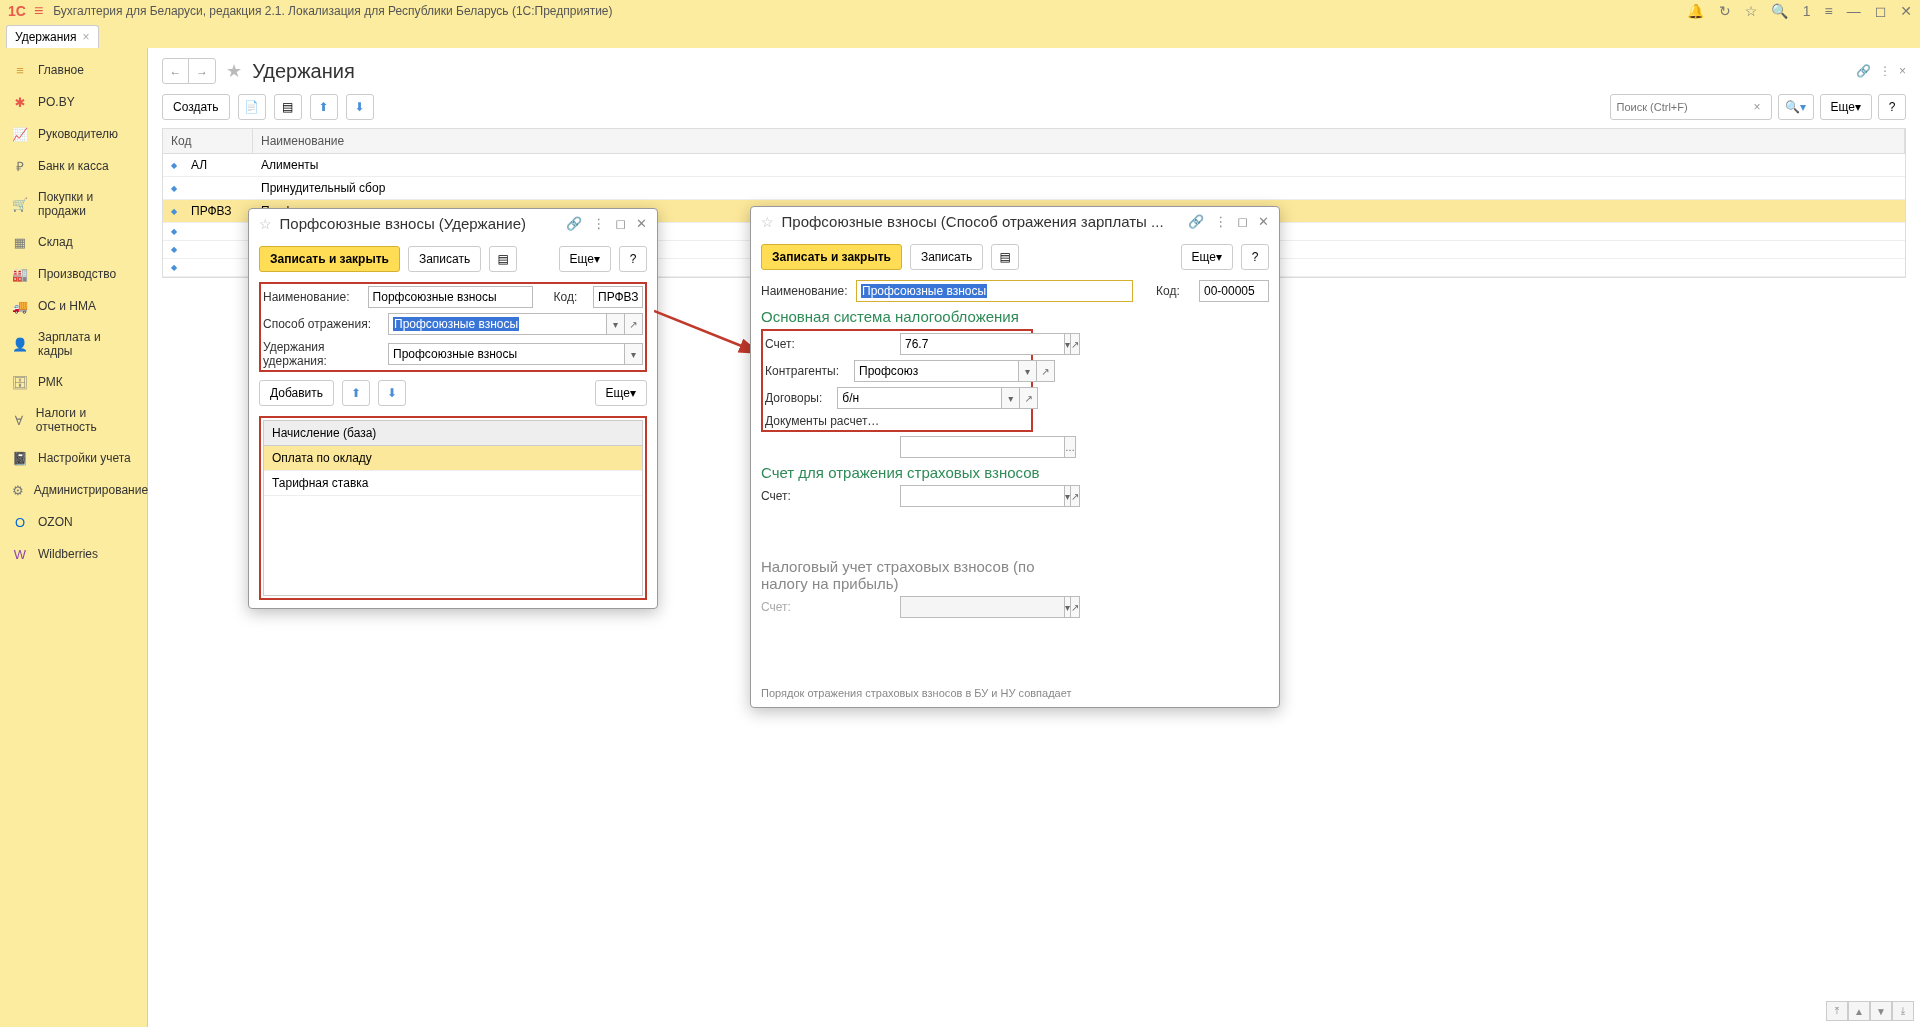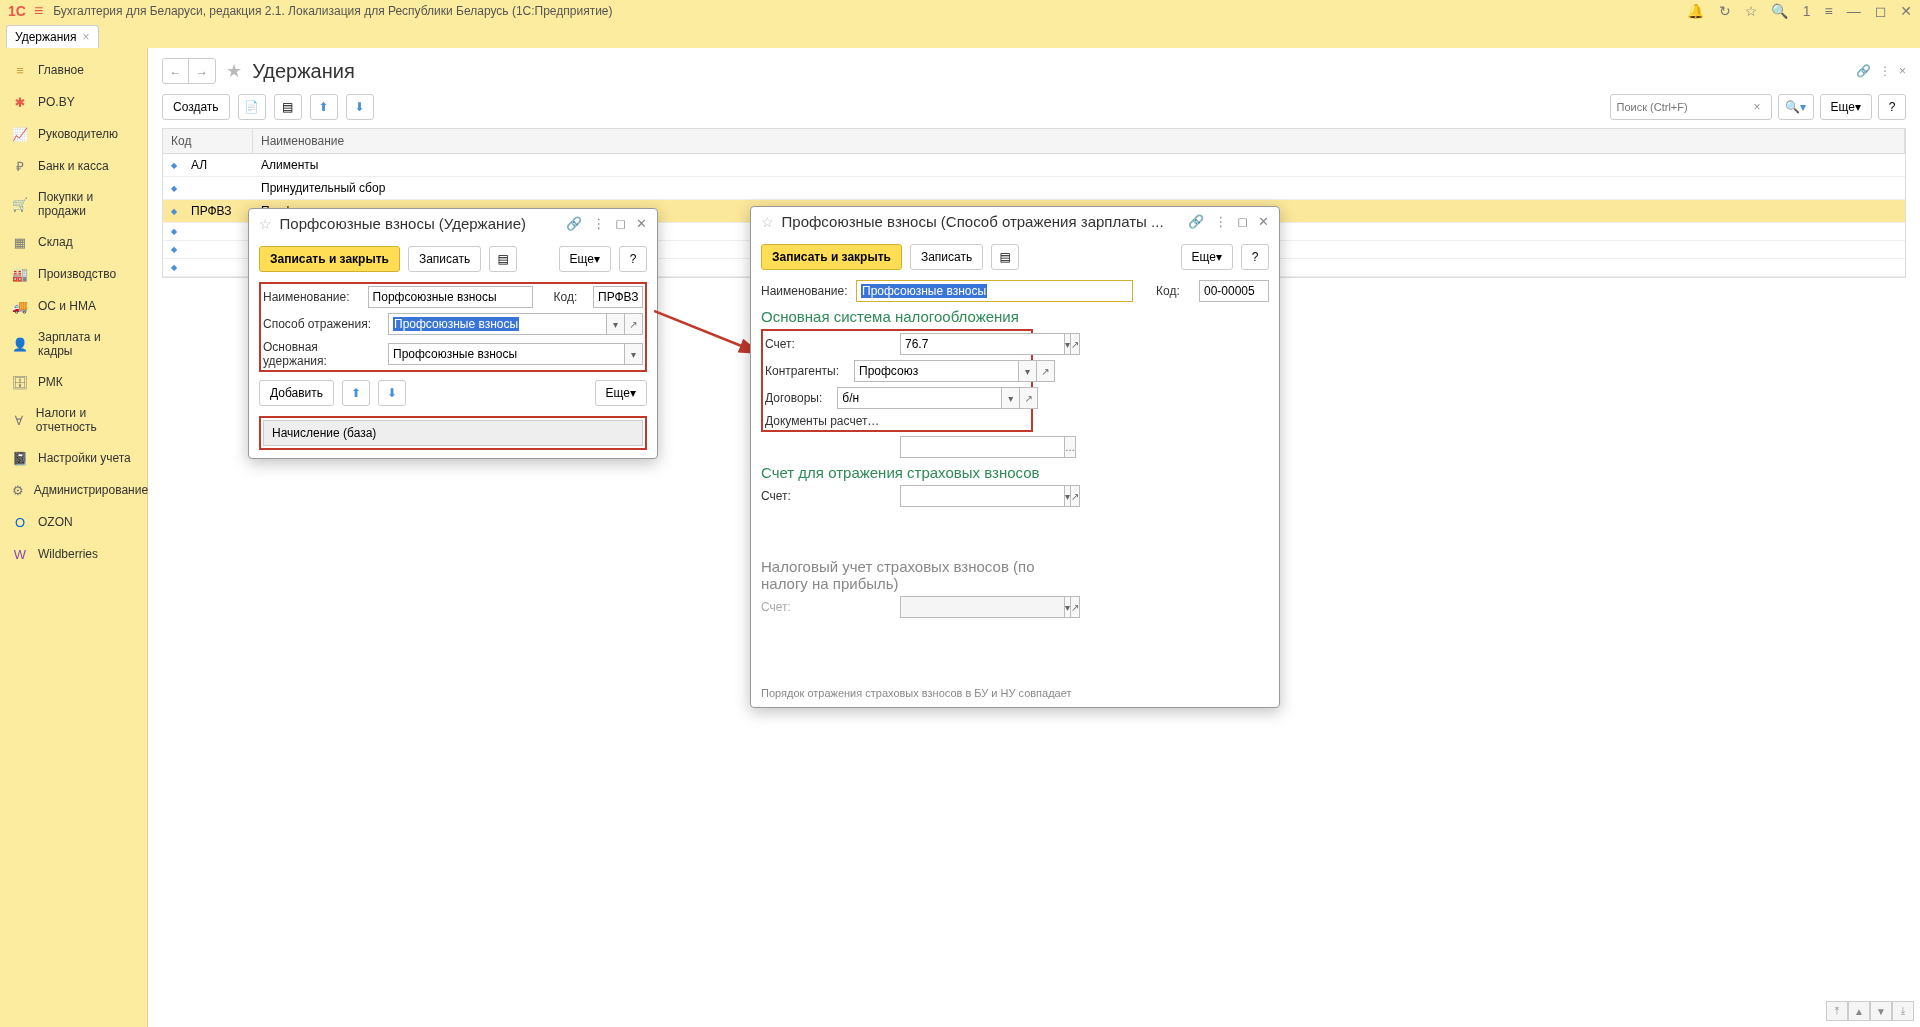--- a/index.html
+++ b/index.html
@@ -296,38 +296,42 @@
             <span class="form-label">Способ отражения:</span>
             <div class="input-group">
               <div class="form-input" style="display:flex;align-items:center;">
                   <span style="background:#3875d7;color:#fff;padding:0 1px;">Профсоюзные взносы</span>
                 </div>
               <div class="input-btn">▾</div>
               <div class="input-btn">↗</div>
             </div>
           </div>
           <div class="form-row" style="margin-bottom:0;">
-            <span class="form-label">Основная удержания:</span>
+            <span class="form-label">Удержания удержания:</span>
             <div class="input-group">
               <input class="form-input" value="Профсоюзные взносы" style="">
               <div class="input-btn">▾</div>
             </div>
           </div>
         </div>
 
         <div class="dialog-toolbar" style="margin-top:8px;">
           <button class="btn">Добавить</button>
           <button class="btn btn-icon" style="color:#4a90d9">⬆</button>
           <button class="btn btn-icon" style="color:#4a90d9">⬇</button>
           <div style="flex:1"></div>
           <button class="btn"><span>Еще</span> ▾</button>
         </div>
 
         <div class="red-box">
           <div class="list-header">Начисление (база)</div>
+          <div class="list-body">
+            <div class="list-row selected">Оплата по окладу</div>
+            <div class="list-row">Тарифная ставка</div>
+          </div>
         </div>
       </div>
     </div>
 
     <svg class="arrow-svg" style="left:506px; top:255px; width:120px; height:60px;">
       <defs>
           <marker id="ah" markerWidth="10" markerHeight="10" refX="8" refY="3" orient="auto">
             <path d="M0,0 L0,6 L9,3 z" fill="#c0392b"></path>
           </marker>
         </defs>

